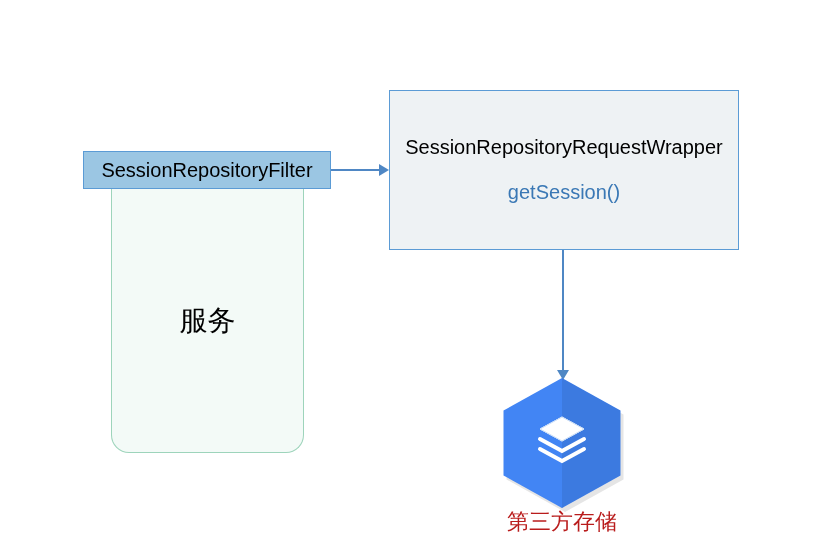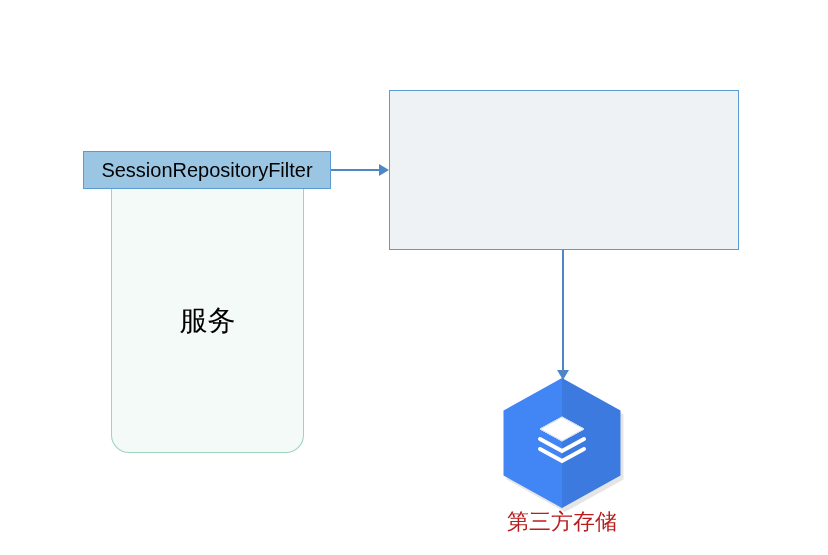--- a/index.html
+++ b/index.html
@@ -144,20 +144,22 @@
 
 <div class="box service-box">
   <span>服务</span>
 </div>
 
 <div class="box filter-box">
   <span>SessionRepositoryFilter</span>
 </div>
 
 <div class="box wrapper-box">
+  <span class="wrapper-title">SessionRepositoryRequestWrapper</span>
+  <span class="wrapper-method">getSession()</span>
 </div>
 
 <div class="arrow-line arrow1-line"></div>
 <div class="arrow-head arrow1-head"></div>
 
 <div class="arrow-line arrow2-line"></div>
 <div class="arrow-head arrow2-head"></div>
 
 <div class="hexagon">
   <div class="hex-shadow"></div>

